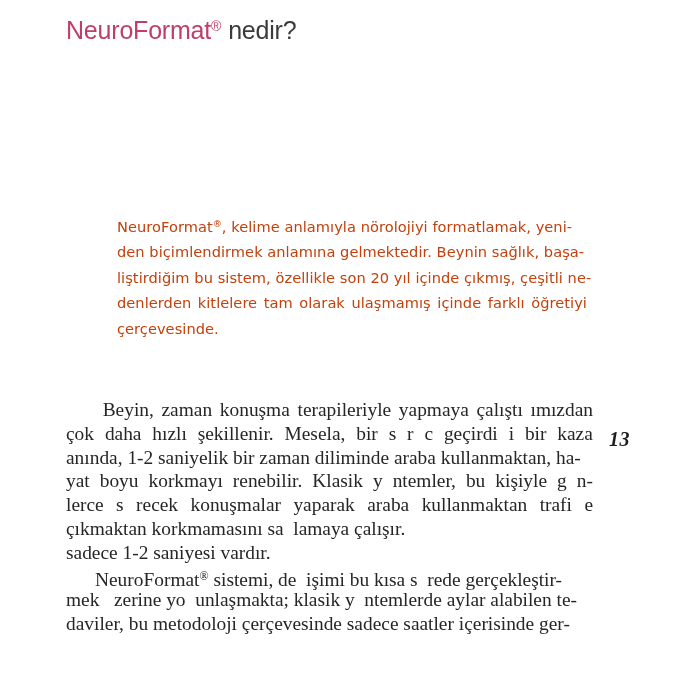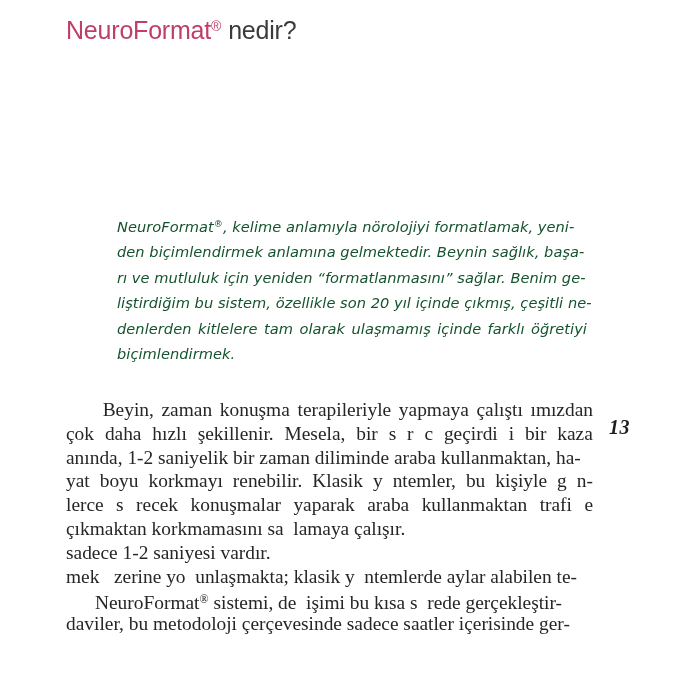--- a/index.html
+++ b/index.html
@@ -101,65 +101,64 @@
   }
   #serif-body .reg {
     font-size: 0.62em;
     vertical-align: 0.52em;
   }
 
   
   #folio {
     position: absolute;
     left: 609px;
-    top: 416px;
+    top: 428px;
     font-family: "Liberation Serif", "DejaVu Serif", serif;
     font-size: 20px;
     font-weight: bold;
     font-style: italic;
     color: #1e1e1e;
     letter-spacing: 0.5px;
   }
 </style>
 </head>
 <body>
 
 <div id="page" style="background: rgb(255, 255, 255);">
 
   <h1 id="heading"><span class="brand" style="color: rgb(191, 63, 104);"><span>NeuroFormat</span><sup class="reg">®</sup></span><span class="rest" style="color: rgb(59, 59, 59);"> nedir?</span></h1>
 
-  <div id="intro-block" style="color: #14532d; font-style: italic;">
+  <div id="intro-block" style="color: #c2410c;">
     <span class="line justified"><span><span>NeuroFormat</span><sup class="reg">®</sup><span>, kelime anlamıyla nörolojiyi formatlamak, yeni-</span></span></span>
     <span class="line">den biçimlendirmek anlamına gelmektedir. Beynin sağlık, başa-</span>
-    <span class="line">rı ve mutluluk için yeniden “formatlanmasını” sağlar. Benim ge-</span>
     <span class="line">liştirdiğim bu sistem, özellikle son 20 yıl içinde çıkmış, çeşitli ne-</span>
     <span class="line justified"><span>denlerden</span><span>kitlelere</span><span>tam</span><span>olarak</span><span>ulaşmamış</span><span>içinde</span><span>farklı</span><span>öğretiyi</span></span>
-    <span class="line">biçimlendirmek.</span>
+    <span class="line">çerçevesinde.</span>
   </div>
 
   <div id="serif-body" style="color: rgb(38, 38, 38);">
 
     <span class="ln justify"><span class="indent"></span><span>Beyin,</span><span>zaman</span><span>konuşma</span><span>terapileriyle</span><span>yapmaya</span><span>çalıştı</span><span>ımızdan</span></span>
 
     <span class="ln justify"><span>çok</span><span>daha</span><span>hızlı</span><span>şekillenir.</span><span>Mesela,</span><span>bir</span><span>s</span><span>r</span><span>c</span><span>geçirdi</span><span>i</span><span>bir</span><span>kaza</span></span>
 
     <span class="ln">anında, 1-2 saniyelik bir zaman diliminde araba kullanmaktan, ha-</span>
 
     <span class="ln justify"><span>yat</span><span>boyu</span><span>korkmayı</span><span>renebilir.</span><span>Klasik</span><span>y</span><span>ntemler,</span><span>bu</span><span>kişiyle</span><span>g</span><span>n-</span></span>
 
     <span class="ln justify"><span>lerce</span><span>s</span><span>recek</span><span>konuşmalar</span><span>yaparak</span><span>araba</span><span>kullanmaktan</span><span>trafi</span><span>e</span></span>
 
     <span class="ln">çıkmaktan korkmamasını sa  lamaya çalışır.</span>
 
 
     <span class="ln">sadece 1-2 saniyesi vardır.</span>
 
+    <span class="ln"><span class="indent"></span><span>NeuroFormat</span><sup class="reg">®</sup><span> sistemi, de  işimi bu kısa s  rede gerçekleştir-</span></span>
+
     <span class="ln">mek   zerine yo  unlaşmakta; klasik y  ntemlerde aylar alabilen te-</span>
-
-    <span class="ln"><span class="indent"></span><span>NeuroFormat</span><sup class="reg">®</sup><span> sistemi, de  işimi bu kısa s  rede gerçekleştir-</span></span>
 
     <span class="ln">daviler, bu metodoloji çerçevesinde sadece saatler içerisinde ger-</span>
 
 
   </div>
 
   <div id="folio">13</div>
 
 </div>
 

